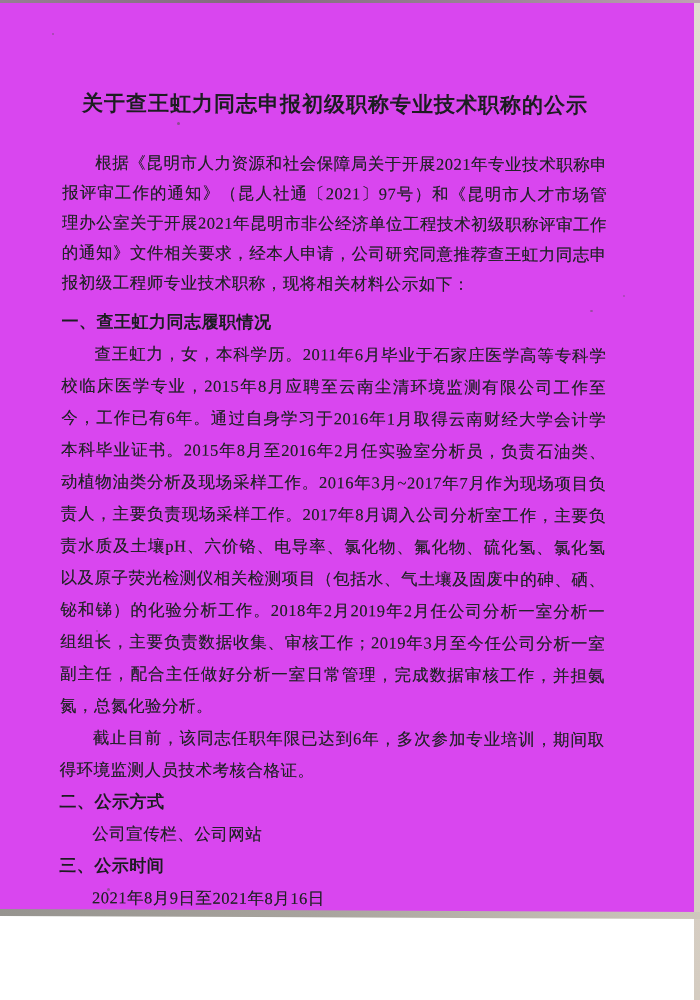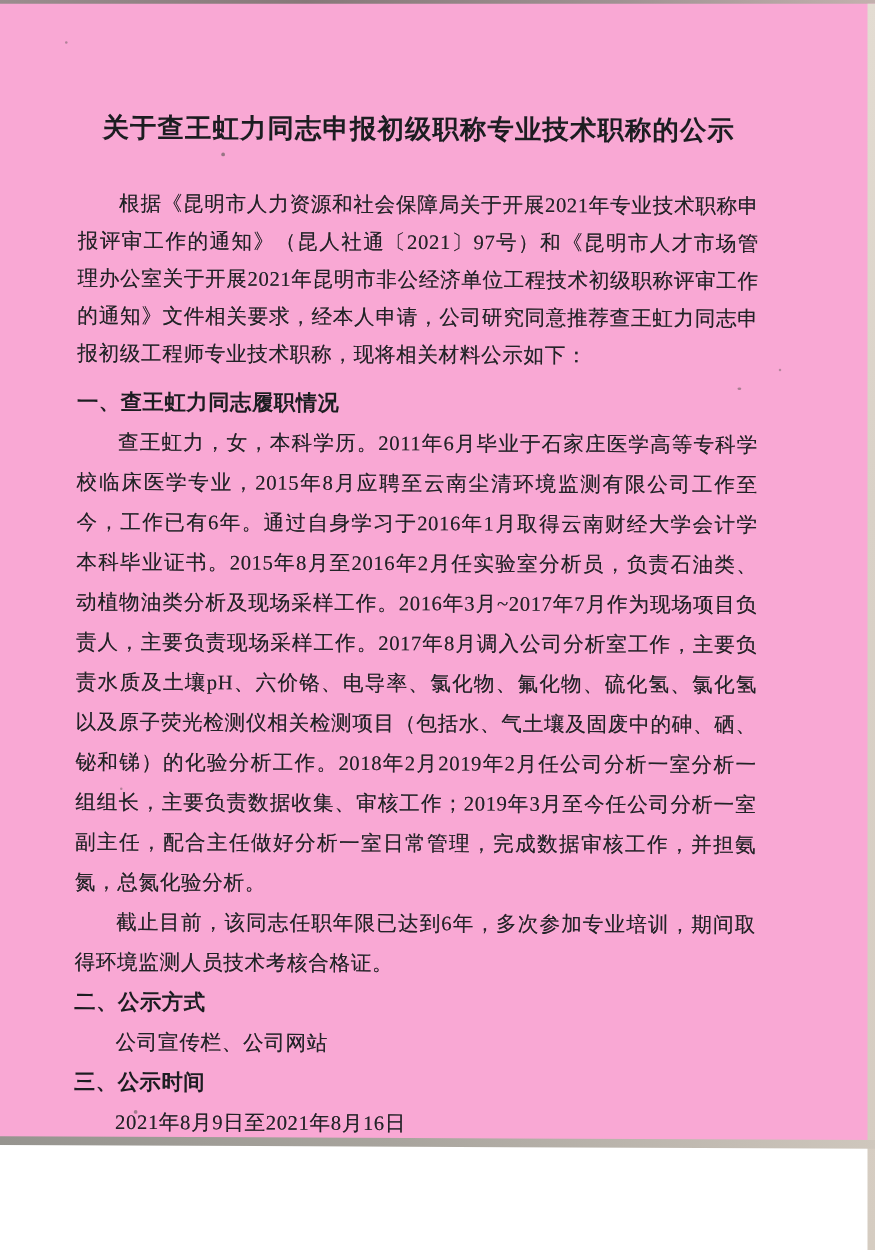--- a/index.html
+++ b/index.html
@@ -7,21 +7,21 @@
     padding: 0;
     width: 700px;
     height: 1000px;
     overflow: hidden;
     background: #ffffff;
   }
   .page {
     position: relative;
     width: 700px;
     height: 916px;
-    background: #f9a8d4;
+    background: #d946ef;
     font-family: "Liberation Serif", "DejaVu Serif", serif;
     color: #212226;
   }
   
   .edge-top {
     position: absolute;
     left: 0; top: 0;
     width: 700px; height: 3px;
     background: linear-gradient(to right, #8a8882, #737069 35%, #8f8d86 70%, #b9b2a7);
     opacity: .85;

